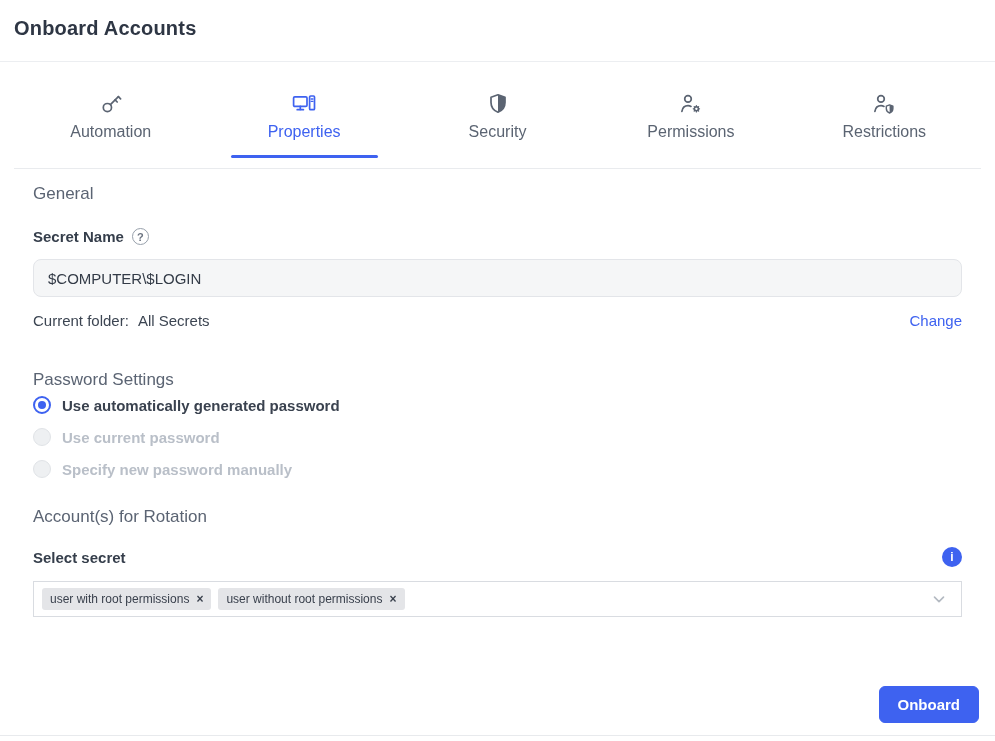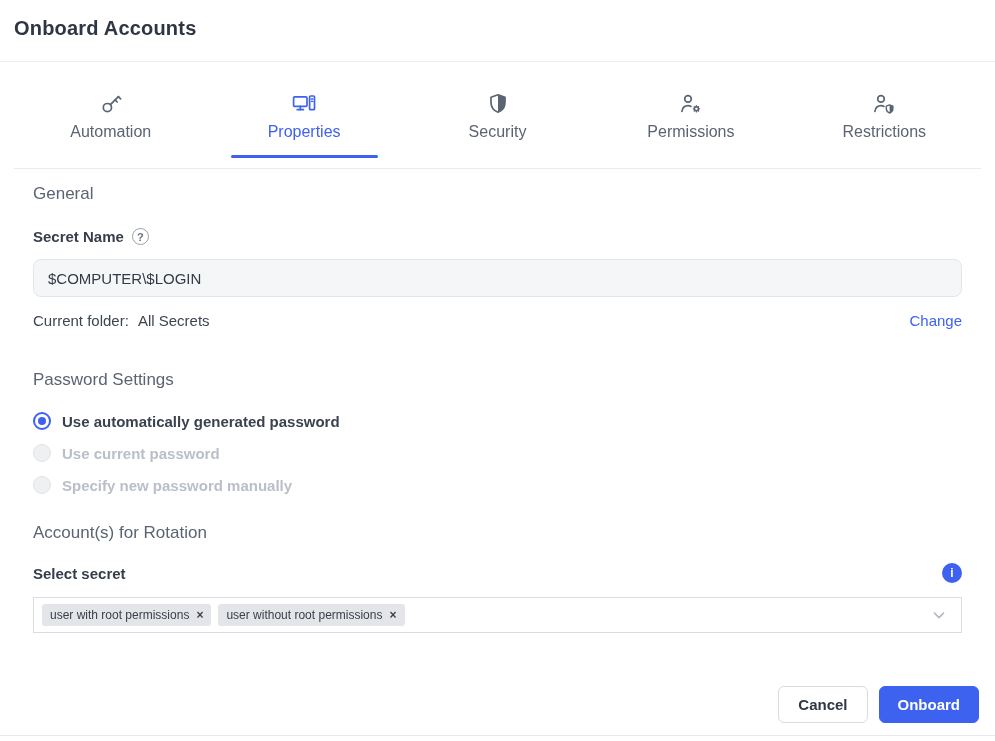--- a/index.html
+++ b/index.html
@@ -33,21 +33,21 @@
 
   .text-input { margin-top:14px; width:100%; height:38px; background:#f5f6f7;
        border:1px solid #e3e5e9; border-radius:8px; padding:0 14px; font-size:15px;
        color:#333b47; font-family:inherit; outline:none; }
 
   .folder-row { margin-top:15px; display:flex; align-items:center; font-size:15px; color:#3c4552; }
   .folder-value { margin-left:9px; }
   .change-link { margin-left:auto; color:#3e62f0; font-size:15px; cursor:pointer; text-decoration:none; }
 
   .lbl-password { margin-top:41px; }
-  .radio-group { margin-top:20px; }
+  .radio-group { margin-top:4px; }
   .radio-row { display:flex; align-items:center; gap:11px; height:22px; margin-bottom:10px; cursor:pointer; }
   .radio { width:18px; height:18px; border-radius:50%; flex:0 0 auto; }
   .radio.on { border:2px solid #3e62f0; background:#ffffff; position:relative; }
   .radio.on::after { content:""; position:absolute; left:3px; top:3px; width:8px; height:8px;
        border-radius:50%; background:#3e62f0; }
   .radio.off { background:#eef0f2; border:1px solid #e0e3e7; }
   .radio-label { font-size:15px; font-weight:700; color:#3a424f; }
   .radio-row.disabled { cursor:default; }
   .radio-row.disabled .radio-label { color:#b9bfc8; }
 
@@ -202,17 +202,16 @@
     <span class="chevron">
       <svg width="18" height="18" viewBox="0 0 24 24" fill="none" stroke="#b4bac2" stroke-width="2.2" stroke-linecap="round" stroke-linejoin="round">
         <path d="M6 9.5l6 6 6-6"></path>
       </svg>
     </span>
   </div>
 
 </div>
 
 <div class="footer">
-  <button class="btn btn-cancel">Cancel</button>
   <button class="btn btn-primary">Onboard</button>
 </div>
 
 <div class="bottom-line"></div>
 
 </body></html>

